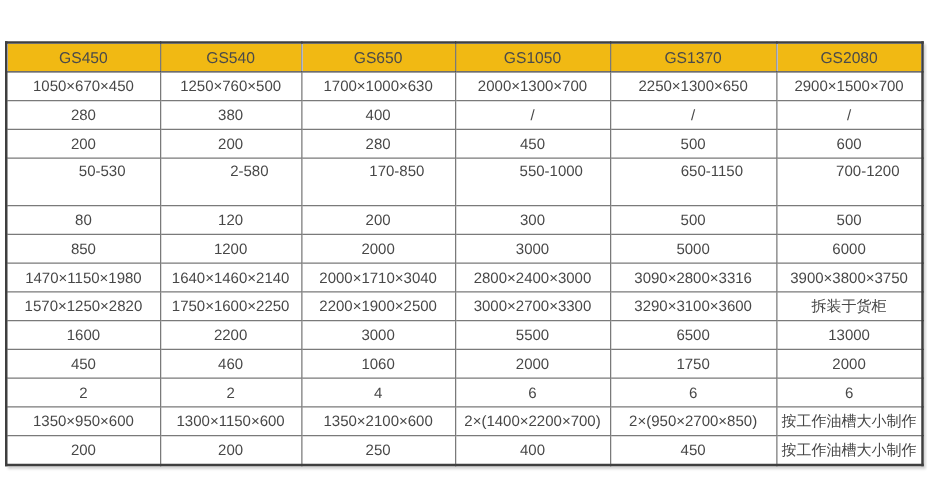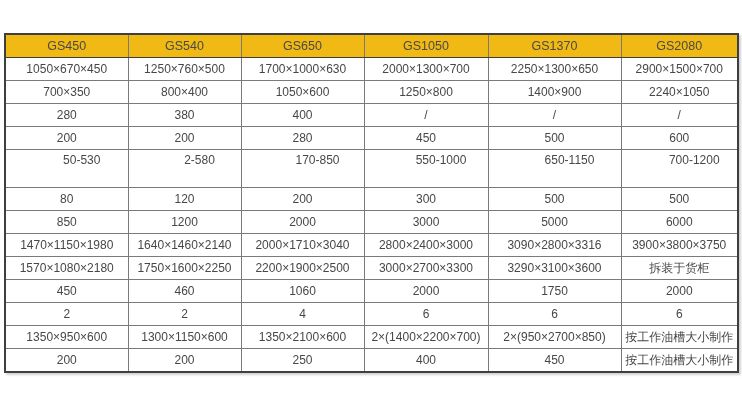--- a/index.html
+++ b/index.html
@@ -80,28 +80,20 @@
     <tbody>
         <tr>
           <td>1050×670×450</td>
           <td>1250×760×500</td>
           <td>1700×1000×630</td>
           <td>2000×1300×700</td>
           <td>2250×1300×650</td>
           <td>2900×1500×700</td>
         </tr>
         <tr>
-          <td>700×350</td>
-          <td>800×400</td>
-          <td>1050×600</td>
-          <td>1250×800</td>
-          <td>1400×900</td>
-          <td>2240×1050</td>
-        </tr>
-        <tr>
           <td>280</td>
           <td>380</td>
           <td>400</td>
           <td>/</td>
           <td>/</td>
           <td>/</td>
         </tr>
         <tr>
           <td>200</td>
           <td>200</td>
@@ -136,26 +128,34 @@
         </tr>
         <tr>
           <td>1470×1150×1980</td>
           <td>1640×1460×2140</td>
           <td>2000×1710×3040</td>
           <td>2800×2400×3000</td>
           <td>3090×2800×3316</td>
           <td>3900×3800×3750</td>
         </tr>
         <tr>
-          <td>1570×1080×2180</td>
+          <td>1570×1250×2820</td>
           <td>1750×1600×2250</td>
           <td>2200×1900×2500</td>
           <td>3000×2700×3300</td>
           <td>3290×3100×3600</td>
           <td>拆装于货柜</td>
+        </tr>
+        <tr>
+          <td>1600</td>
+          <td>2200</td>
+          <td>3000</td>
+          <td>5500</td>
+          <td>6500</td>
+          <td>13000</td>
         </tr>
         <tr>
           <td>450</td>
           <td>460</td>
           <td>1060</td>
           <td>2000</td>
           <td>1750</td>
           <td>2000</td>
         </tr>
         <tr>

